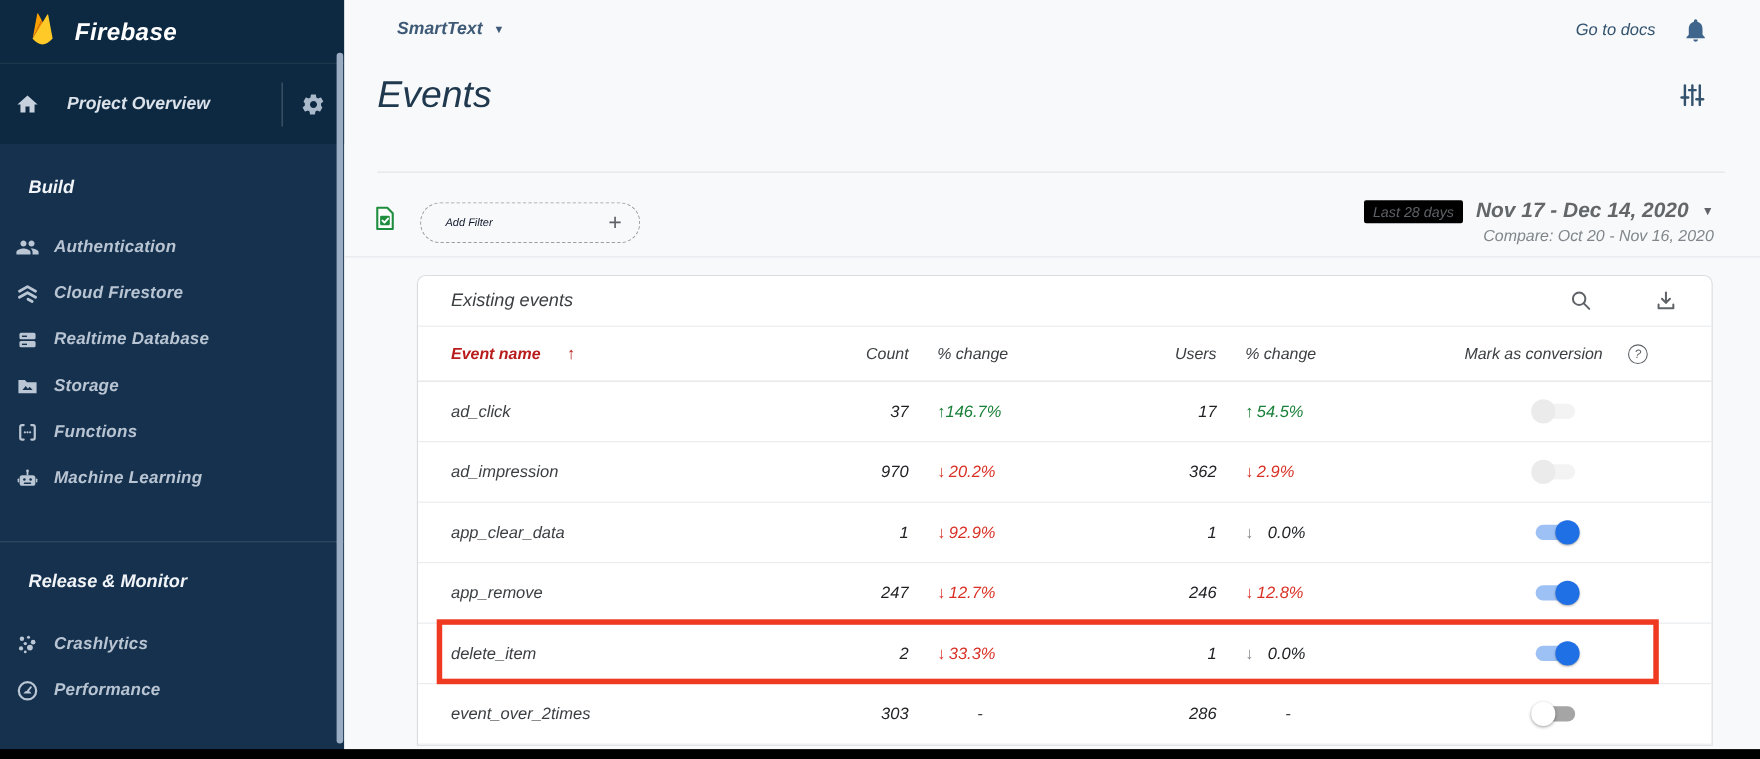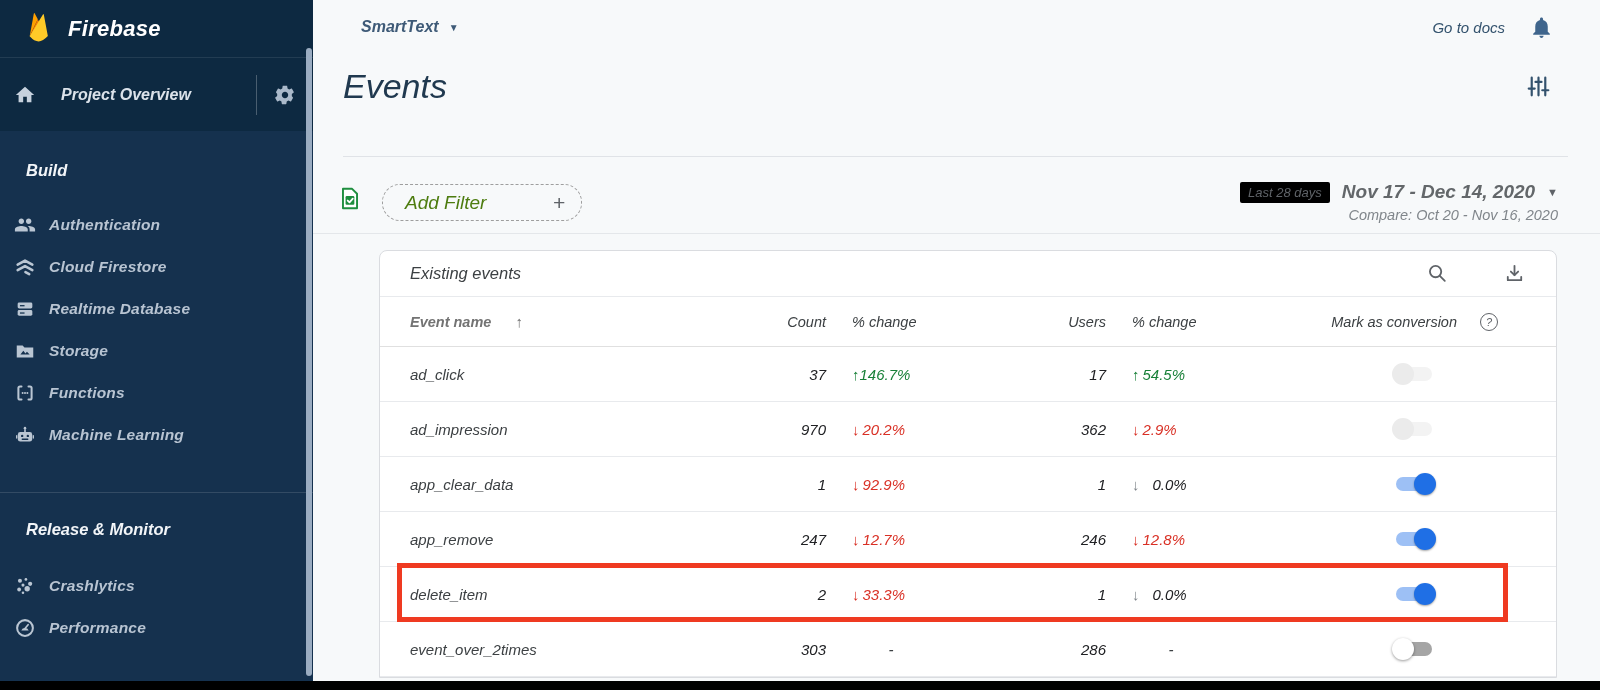--- a/index.html
+++ b/index.html
@@ -30,40 +30,40 @@
   .caret{font-size:10px;color:#3e5a77;}
   .topbar-right{margin-left:auto;display:flex;align-items:center;gap:24px;}
   .docs-link{font-size:15px;color:#33526d;cursor:pointer;}
   .page-title{margin:10px 0 0 30px;font-size:34px;font-weight:500;color:#20394f;line-height:44px;}
   .tune-btn{position:absolute;top:74px;right:49px;cursor:pointer;}
   .hdiv1{height:1px;background:#e0e3e7;margin:48px 32px 0 30px;}
 
   .filter-row{display:flex;align-items:flex-start;margin-top:24px;padding:0 42px 0 23px;height:46px;}
   .check-doc{margin-top:4px;}
   .add-filter{margin-left:19px;margin-top:3px;width:160px;height:35px;border:1px dashed #9e9e9e;border-radius:18px;background:transparent;display:flex;align-items:center;padding:0 16px 0 22px;cursor:pointer;}
-  .add-filter .t{font-size:19px;color:#4d7c0f;}
+  .add-filter .t{font-size:10px;color:#0f172a;}
   .add-filter .plus{margin-left:auto;font-size:21px;color:#5f6368;font-weight:400;}
   .date-block{margin-left:auto;text-align:right;}
   .date-line{display:flex;align-items:center;justify-content:flex-end;gap:12px;cursor:pointer;}
   .range-chip{background:#000000;color:#5f6368;font-size:13px;padding:3px 8px;border-radius:2px;}
   .date-range{font-size:19px;font-weight:bold;color:#63676a;}
   .date-caret{font-size:11px;color:#5f6368;}
   .compare{margin-top:4px;font-size:14.5px;color:#80868b;}
   .hdiv2{position:absolute;left:0;right:0;top:233px;height:1px;background:#e4e7ea;}
 
   
   .card{position:absolute;left:66px;right:43px;top:250px;height:426px;background:#fff;border:1px solid #dadce0;border-radius:8px 8px 0 0;overflow:hidden;}
   .card-header{height:45px;display:flex;align-items:center;padding:0 30px;border-bottom:1px solid #e8eaed;}
   .card-title{font-size:16.5px;color:#3c4043;}
   .card-icons{margin-left:auto;display:flex;align-items:center;gap:54px;}
   .icon-btn{cursor:pointer;display:flex;}
 
   .tgrid{display:grid;grid-template-columns:1fr 80px 130px 150px 130px 320px;align-items:center;}
   .thead{height:49px;border-bottom:1px solid #e0e0e0;font-size:14.5px;color:#3c4043;}
-  .th-name{padding-left:30px;font-weight:bold;color:#737373;display:flex;align-items:flex-end;gap:24px;cursor:pointer;}
+  .th-name{padding-left:30px;font-weight:bold;color:#b91c1c;display:flex;align-items:flex-end;gap:24px;cursor:pointer;}
   .sort-arrow{font-weight:bold;font-size:15px;}
   .th-num{text-align:right;}
   .th-change{padding-left:26px;}
   .th-conv{display:flex;align-items:center;justify-content:flex-end;padding-right:58px;gap:23px;}
   .help-circle{width:16px;height:16px;border:1.4px solid #5f6368;border-radius:50%;font-size:11px;color:#5f6368;display:flex;align-items:center;justify-content:center;cursor:pointer;}
 
   .trow{height:54px;border-bottom:1px solid #e8eaed;position:relative;font-size:15px;cursor:pointer;}
   .cell-name{padding-left:30px;color:#3c4043;}
   .cell-num{text-align:right;color:#202124;}
   .cell-change{padding-left:26px;display:flex;align-items:center;}

